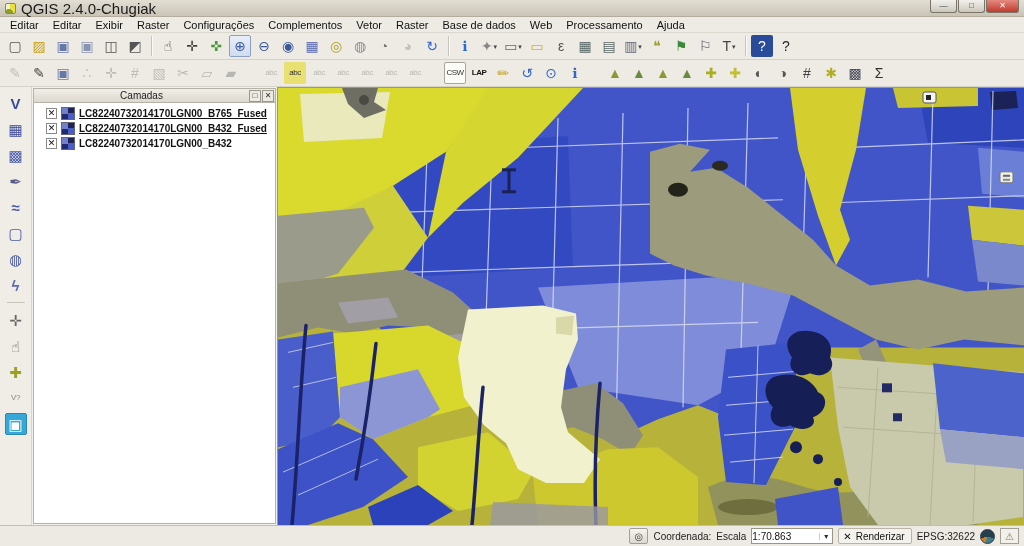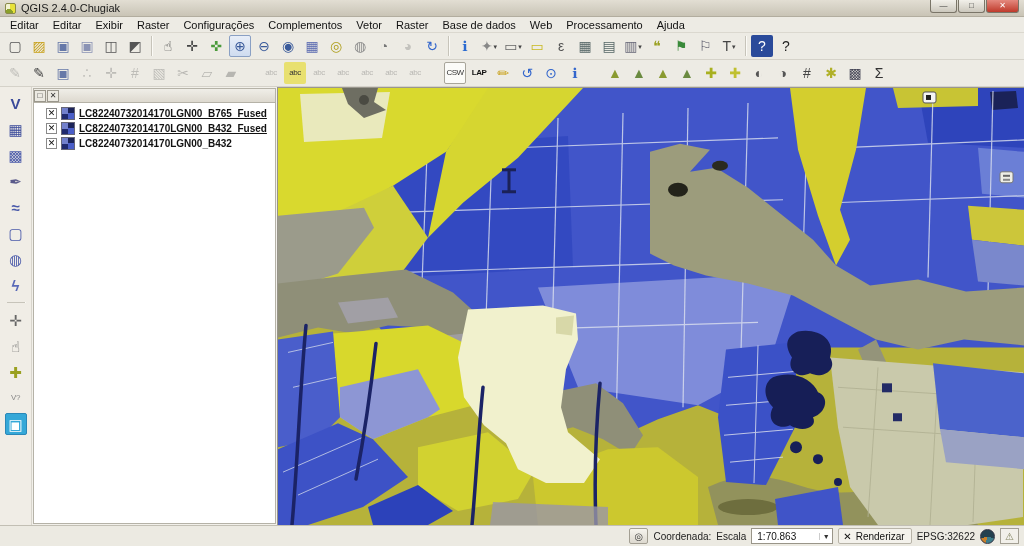--- a/index.html
+++ b/index.html
@@ -9,21 +9,21 @@
     font-family:"Liberation Sans","DejaVu Sans",sans-serif;
     background:#eceae3; color:#111; font-size:11px;
   }
   
   .titlebar {
     height:17px; display:flex; align-items:center; gap:5px; padding:0 5px;
     background:linear-gradient(#e2ded3,#c9c4b6); border-bottom:1px solid #b2ad9f;
   }
   .titlebar-icon { width:11px; height:11px; border-radius:2px;
     background:conic-gradient(#e8e23a 0 40%, #8aa02a 0 70%, #f2f2d0 0); border:1px solid #8a8a4a; }
-  .title-text { font-size:11px; color:#1a1a1a; }
+  .title-text { font-size:15px; color:#1a1a1a; }
   .win-controls { margin-left:auto; display:flex; gap:1px; align-self:flex-start; }
   .win-btn { width:27px; height:13px; border:1px solid #7a7568; border-top:none;
     border-radius:0 0 3px 3px; background:linear-gradient(#f2f0ea,#ccc8bd);
     font-size:8px; line-height:11px; text-align:center; color:#333; }
   .win-btn.close { width:33px; background:linear-gradient(#e4897e,#bf3a2b); color:#fff; }
   
   .menubar { height:16px; display:flex; align-items:center; padding-left:3px;
     background:#edebe4; border-bottom:1px solid #dbd8cf; }
   .menu-item { padding:1px 7px; font-size:11px; white-space:nowrap; }
   
@@ -73,21 +73,21 @@
     background:#eceae2; border-top:1px solid #c2bfb4; font-size:10px; }
   .sb-spacer { flex:1; }
   .sb-btn { width:19px; height:16px; border:1px solid #a39f93; border-radius:2px;
     background:linear-gradient(#f6f4ee,#ddd9cf); display:inline-flex; align-items:center;
     justify-content:center; font-size:10px; color:#444; }
   .sb-label { color:#222; }
   .coord-input { width:300px; height:16px; border:1px solid #999589; background:#fff;
     text-align:center; font-size:10px; font-family:inherit; color:#111; }
   .scale-combo { width:82px; height:16px; border:1px solid #999589; background:#fff;
     display:inline-flex; align-items:center; }
-  .scale-combo .val { flex:1; padding-left:5px; }
+  .scale-combo .val { flex:1; }
   .scale-combo .dd { width:13px; text-align:center; font-size:7px; color:#333;
     border-left:1px solid #ccc; }
   .render-check { display:inline-flex; align-items:center; gap:4px; border:1px solid #b8b4a8;
     background:#f4f2ec; height:16px; padding:0 6px 0 4px; border-radius:2px; }
   .check-glyph { font-size:10px; font-weight:bold; color:#111; }
   .crs-icon { width:15px; height:15px; border-radius:50%;
     background:conic-gradient(#23404f 0 30%, #3e7d8a 0 55%, #c87f2a 0 70%, #23404f 0);
     border:1px solid #334; }
   .warn-btn { width:19px; height:16px; border:1px solid #a39f93; background:#f2f0ea;
     display:inline-flex; align-items:center; justify-content:center; font-size:10px; color:#886; }
@@ -378,20 +378,21 @@
         <span class="tb-btn">
           <span class="glyph small" style="color: rgb(136, 136, 136);">V?</span>
         </span>
         <span class="tb-btn active">
           <span class="glyph" style="color: rgb(255, 255, 255);">▣</span>
         </span>
       </div>
 
     <div class="layers-panel">
       <div class="panel-header">
+        <span class="panel-title">Camadas</span>
         <span class="panel-btn">□</span>
         <span class="panel-btn">✕</span>
       </div>
       <div class="layers-body" id="layersbody">
           <div class="layer-row">
             <span class="layer-cb">✕</span>
             <span class="layer-thumb"></span>
             <span class="layer-label underline">LC82240732014170LGN00_B765_Fused</span>
           </div>
           <div class="layer-row">

